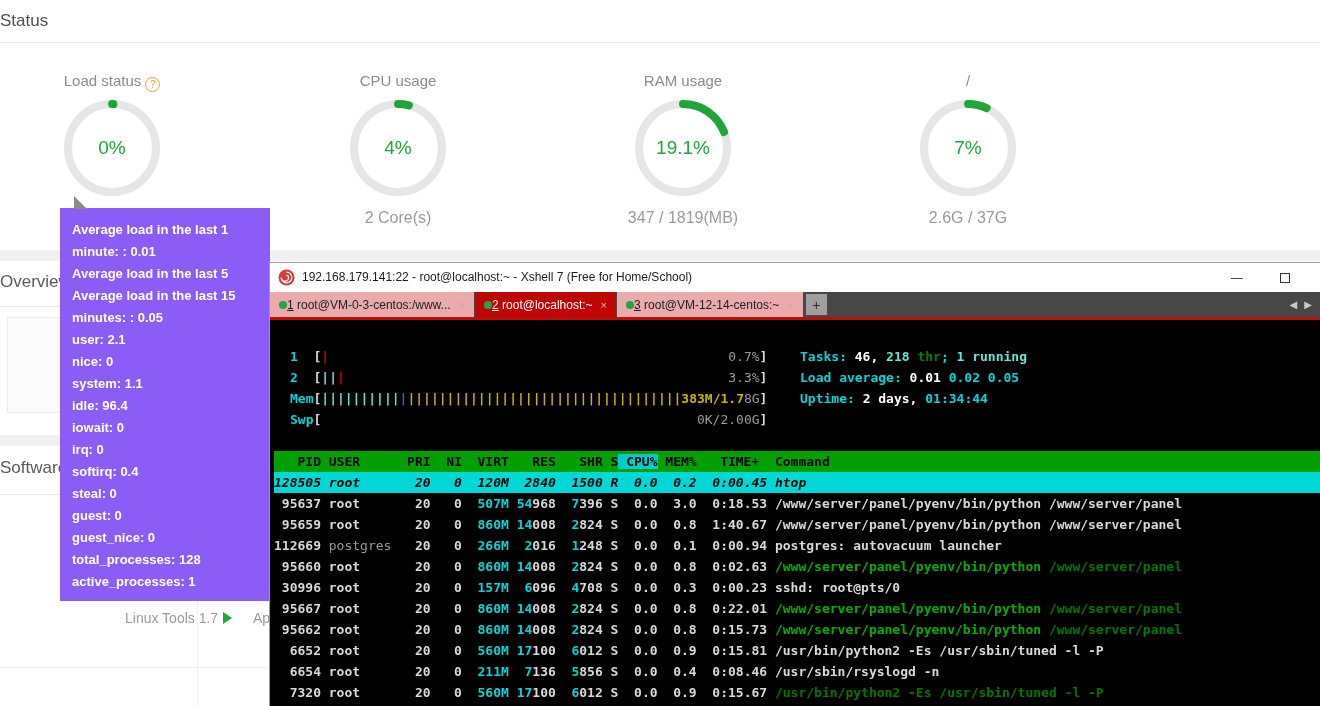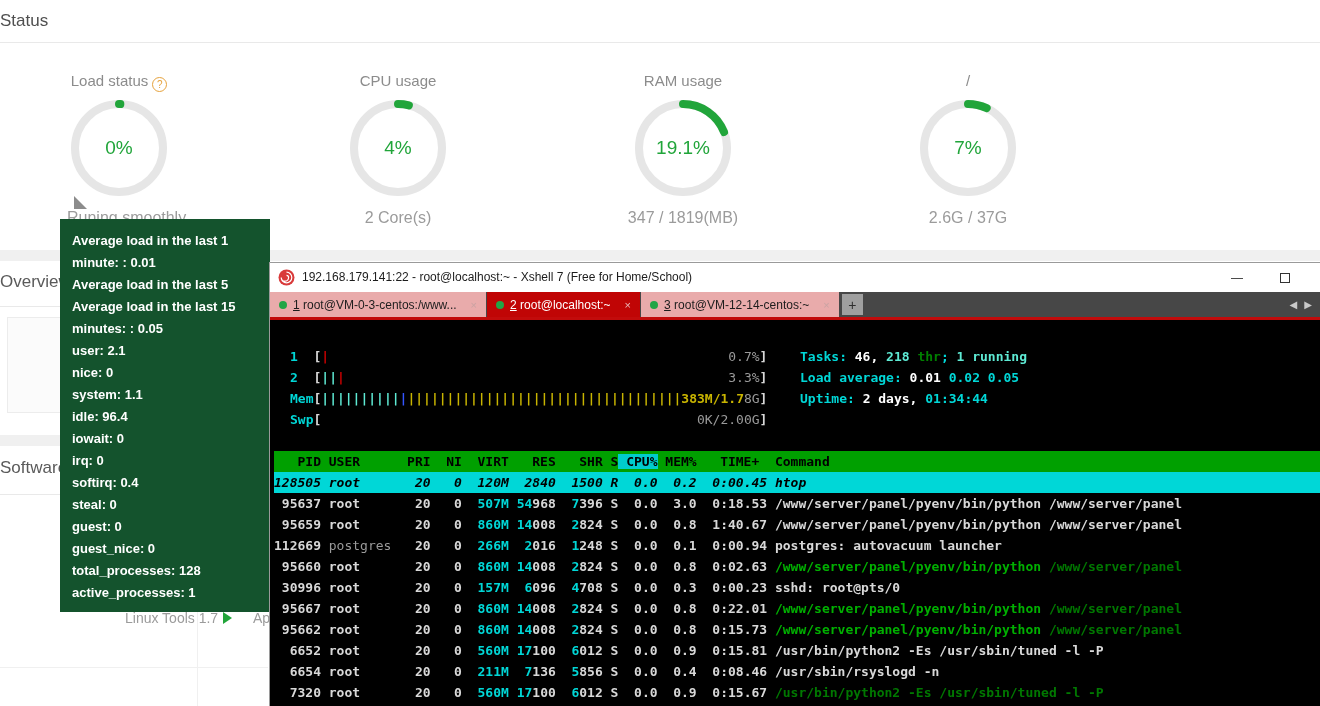--- a/index.html
+++ b/index.html
@@ -28,39 +28,39 @@
   .overview-card { position:absolute; left:7px; top:317px; width:254px; height:96px;
                    background:#fbfbfb; border:1px solid #ececec; }
   .grid-vline { position:absolute; left:197px; top:520px; height:186px; border-left:1px solid #f0f0f0; }
   .grid-hline { position:absolute; left:0; top:667px; width:268px; border-top:1px solid #f0f0f0; }
   .app-item { position:absolute; top:610px; font-size:14px; color:#9b9b9b; }
   .play-icon { display:inline-block; width:0; height:0; margin-left:5px;
                border-left:9px solid #21a53a; border-top:6px solid transparent;
                border-bottom:6px solid transparent; vertical-align:-1px; }
 
   
-  .tooltip { position:absolute; left:60px; top:219px; width:210px; background:#14532d;
+  .tooltip { position:absolute; left:60px; top:208px; width:210px; background:#8b5cf6;
              padding:11px 8px 8px 12px; z-index:40; }
   .tooltip-arrow { position:absolute; left:74px; top:196px; width:0; height:0; z-index:41;
                    border-bottom:13px solid #8c8c8c; border-right:13px solid transparent; }
   .tooltip div { color:#fff; font-size:13px; font-weight:600; line-height:22px; white-space:nowrap; }
 
   
   .xwin { position:absolute; left:269px; top:262px; width:1102px; height:460px; z-index:60;
           border:1px solid #9a9a9a; border-bottom:none; background:#000; }
   .titlebar { position:relative; height:29px; background:#fff; }
   .xlogo { position:absolute; left:8px; top:6px; width:17px; height:17px; }
   .xtitle { position:absolute; left:32px; top:7px; font-size:12px; color:#1c1c1c; white-space:nowrap; }
   .winbtn { position:absolute; top:0; width:46px; height:29px; display:flex; align-items:center;
             justify-content:center; color:#333; font-size:12px; }
   .winbtn.min { left:944px; } .winbtn.max { left:992px; } .winbtn.close { left:1040px; }
   .maxglyph { display:inline-block; width:10px; height:10px; border:1px solid #333; }
 
   .tabbar { position:relative; height:25px; background:#474747; display:flex; align-items:stretch; }
-  .tab { display:flex; align-items:center; gap:6px; padding:8px 9px; font-size:12px;
+  .tab { display:flex; align-items:center; padding:8px 9px; font-size:12px;
          background:#e9abab; color:#1d1d1d; white-space:nowrap; margin-right:1px; }
   .tab.active { background:#c00505; color:#fff; }
   .tab .dot { width:8px; height:8px; border-radius:50%; background:#22a546; }
   .tab .num { text-decoration:underline; }
   .tab .x { margin-left:8px; font-size:11px; color:#caa3a3; }
   .tab.active .x { color:#e9baba; }
   .newtab { width:21px; margin:2px 0 2px 2px; background:#9f9f9f; color:#2e2e2e; display:flex;
             align-items:center; justify-content:center; font-size:14px; }
   .tab-arrows { position:absolute; right:58px; top:0; height:25px; display:flex; gap:7px;
                 align-items:center; color:#c9c9c9; font-size:10px; }
@@ -88,21 +88,21 @@
   .prow.sel span { color:#000 !important;font-style:italic; }
   .cmd-wt { color:#d8d8d8; } .cmd-gb { color:#00b000; } .cmd-gd { color:#007800;margin-top:40px; }
 </style>
 </head>
 <body>
 
 <div class="page-title">Status</div>
 <div class="title-rule"></div>
 
 <div id="gauges">
-  <div class="gauge" style="left:34px">
+  <div class="gauge" style="left:27px">
     <div class="gauge-label">Load status<span class="help-icon">?</span></div>
     <div class="gauge-ring">
       <svg width="104" height="104" viewBox="0 0 104 104">
         <circle cx="52" cy="52" r="44" stroke="#e6e6e6" stroke-width="8" fill="none"></circle>
         <circle cx="52" cy="52" r="44" stroke="#21a53a" stroke-width="8" fill="none" stroke-linecap="round" pathLength="100" stroke-dasharray="0.5 100" transform="rotate(-90 52 52)"></circle>
       </svg>
       <div class="gauge-pct">0%</div>
     </div>
     <div class="gauge-sub offset">Runing smoothly</div>
   </div>

